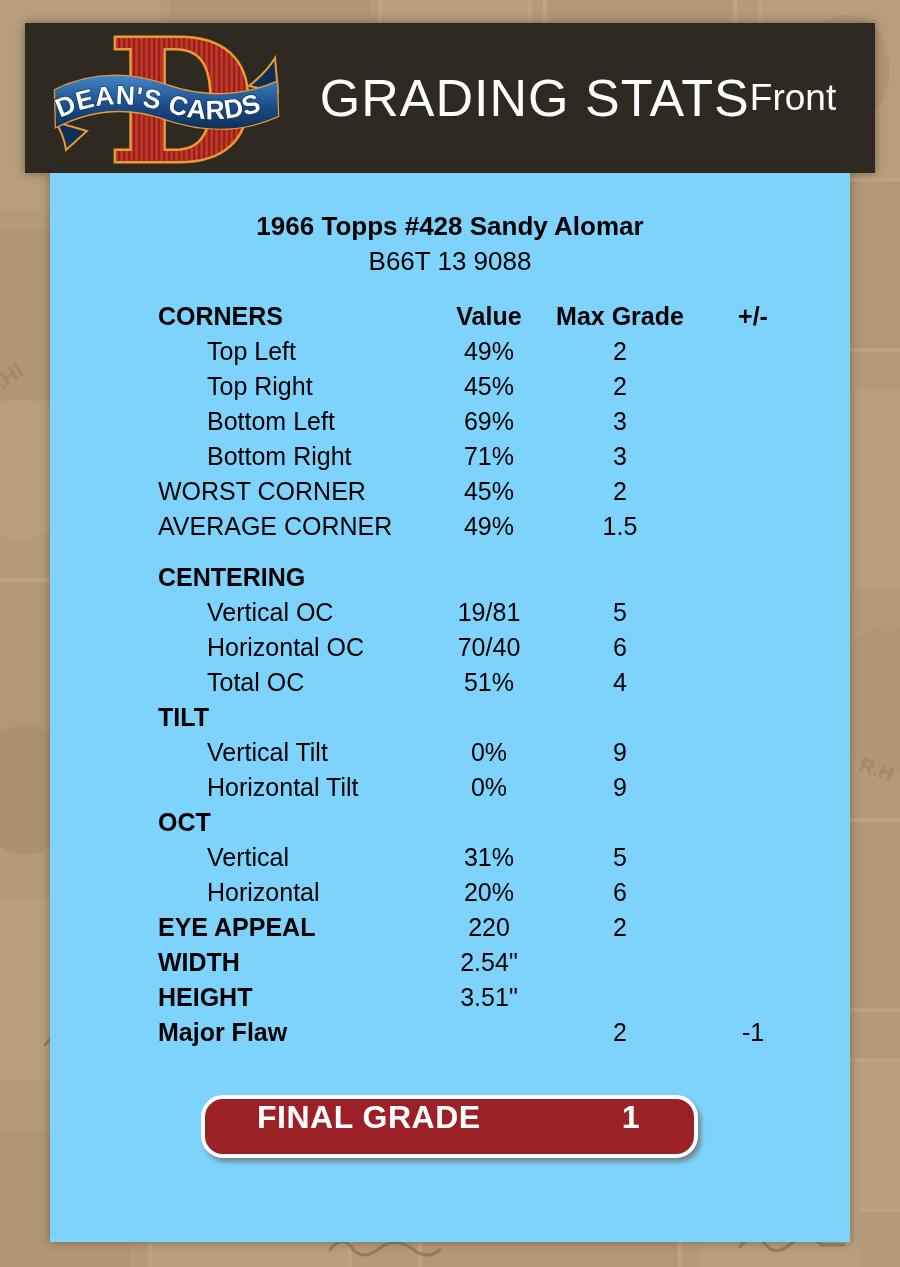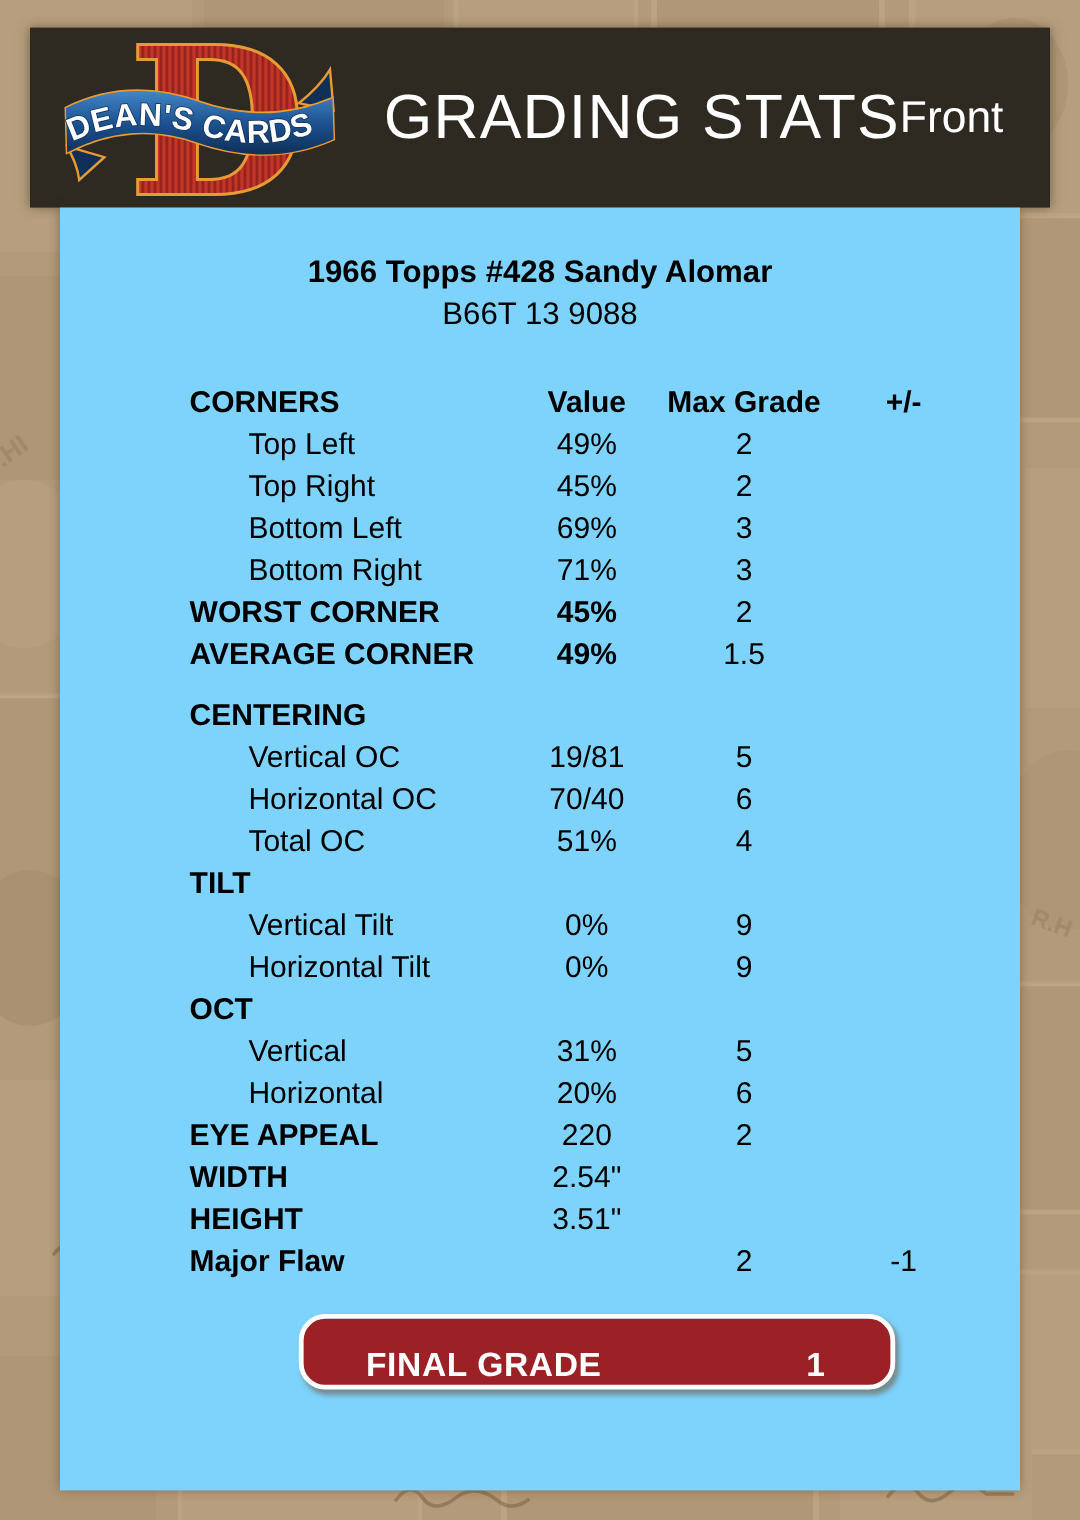--- a/index.html
+++ b/index.html
@@ -33,46 +33,46 @@
     background:#7dd3fc;
     box-shadow:0 0 9px rgba(60,45,25,.45);
   }
   .card-title{
     padding-top:36px;text-align:center;
     font-weight:bold;font-size:26px;line-height:35px;color:#000;
   }
   .card-serial{text-align:center;font-size:26px;line-height:35px;color:#000;}
 
   
-  .table{margin-top:39px;}
+  .table{margin-top:20px;}
   .trow{
     display:grid;
     grid-template-columns:266px 130px 132px 134px;
     padding-left:108px;
     font-size:25px;line-height:35px;color:#000;
   }
   .trow .value,.trow .max,.trow .pm{text-align:center;}
   .trow.head{font-weight:bold;}
   .trow.item .label{padding-left:49px;}
-  .trow.emph .label,.trow.emph .value{font-weight:bold;}
+  .trow.emph .label,.trow.emph .value{font-weight:normal;}
   .trow.section .label{font-weight:bold;}
   .trow.strong .label{font-weight:bold;}
   .trow.gap{margin-top:16px;}
 
   
   .final-grade{
     position:absolute;left:151px;top:922px;width:497px;height:63px;
     background:#9b2126;
     border:4px solid #ffffff;
     border-radius:22px;
     box-sizing:border-box;
     box-shadow:3px 4px 4px rgba(110,100,85,.65);
-    display:flex;align-items:flex-end;justify-content:space-between;
+    display:flex;align-items:flex-start;justify-content:space-between;
     padding:0 54px 0 52px;
-    color:#ffffff;font-weight:bold;font-size:28px;letter-spacing:.5px;margin-left:48px;
+    color:#ffffff;font-weight:bold;font-size:32px;letter-spacing:.5px;
   }
 </style>
 </head>
 <body>
 
 <svg class="collage" viewBox="0 0 900 1267" xmlns="http://www.w3.org/2000/svg">
   <g opacity="0.35">
     <rect x="-20" y="-30" width="180" height="240" fill="#bda687"></rect>
     <rect x="170" y="-60" width="200" height="150" fill="#a98f6f"></rect>
     <rect x="380" y="-80" width="150" height="110" fill="#bda687" stroke="#cdb795" stroke-width="4"></rect>

